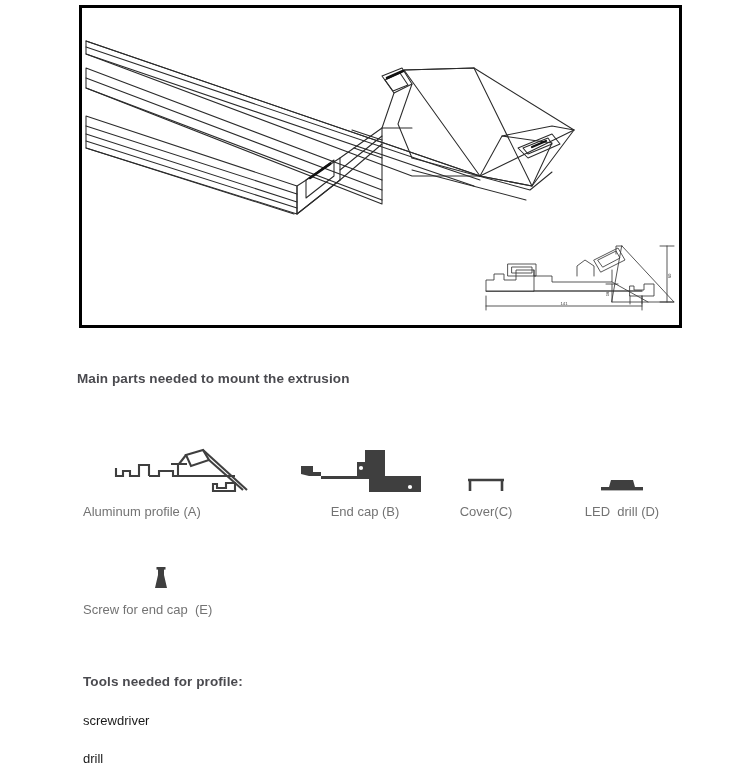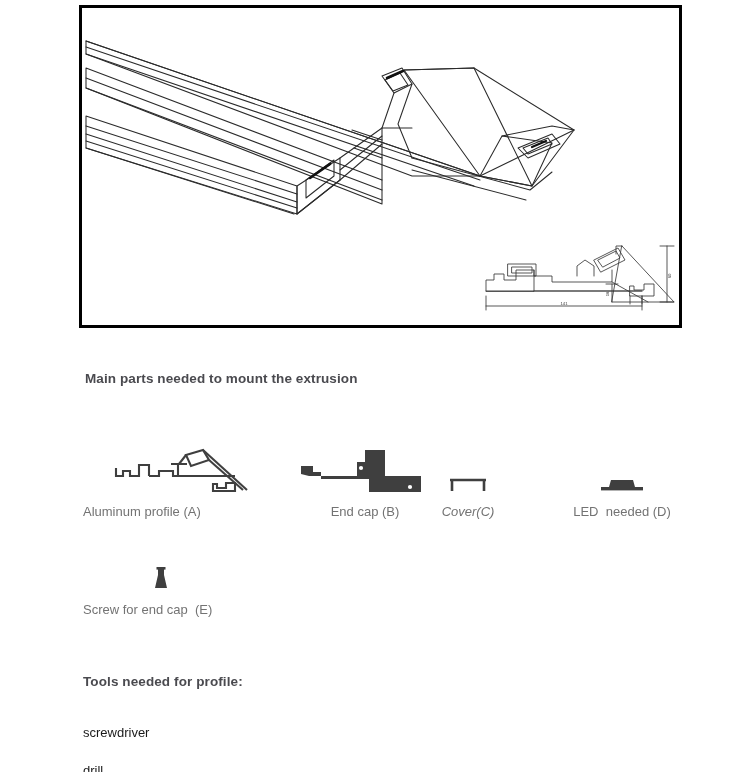--- a/index.html
+++ b/index.html
@@ -40,24 +40,23 @@
     font-weight: bold;
     color: #4a4a4f;
     letter-spacing: 0.1px;
     white-space: pre;
   }
   .body-line {
     position: absolute;
     font-size: 13px;
     color: #1a1a1a;
     white-space: pre;
-    margin-top: 12px;
-  }
-
-  #heading-main-parts { left: 85px; top: 371px; text-align: center; }
+  }
+
+  #heading-main-parts { left: 77px; top: 371px; text-align: center; }
   #heading-tools      { left: 83px; top: 674px; }
   #tool-screwdriver   { left: 83px; top: 713px; }
   #tool-drill         { left: 83px; top: 751px; }
 
   
   .part-cell {
     position: absolute;
   }
   .part-icon {
     position: absolute;
@@ -72,21 +71,21 @@
     left: 50%;
     transform: translateX(-50%);
     font-size: 13px;
     color: #737373;
     white-space: pre;
     line-height: 16px;
   }
 
   #part-profile  { left: 83px;  top: 430px; width: 200px; height: 90px; }
   #part-endcap   { left: 270px; top: 430px; width: 190px; height: 90px; }
-  #part-cover    { left: 412px; top: 430px; width: 112px; height: 90px; font-style: italic; }
+  #part-cover    { left: 430px; top: 430px; width: 112px; height: 90px; }
   #part-ledstrip { left: 548px; top: 430px; width: 148px; height: 90px; }
   #part-screw    { left: 83px;  top: 560px; width: 200px; height: 58px; }
 
   #part-profile  .part-label,
   #part-screw    .part-label { left: 0; transform: none; }
 </style>
 </head>
 <body>
 
 <div id="drawing-frame">
@@ -226,21 +225,21 @@
   <div class="part-label">Cover(C)</div>
 </div>
 
 <div class="part-cell" id="part-ledstrip">
   <div class="part-icon">
     <svg width="46" height="18" viewBox="0 0 46 18">
       <path d="M12 4 L34 4 L36 11 L10 11 Z" fill="#3f3f3f" stroke="none"></path>
       <rect x="2" y="11" width="42" height="3.4" fill="#3f3f3f"></rect>
     </svg>
   </div>
-  <div class="part-label">LED  needed (D)</div>
+  <div class="part-label">LED  drill (D)</div>
 </div>
 
 <div class="part-cell" id="part-screw">
   <div class="part-icon" style="left:68px; transform:none;">
     <svg width="20" height="26" viewBox="0 0 20 26">
       <path d="M7 2 L13 2 L13 9 L16 22 L4 22 L7 9 Z" fill="#3f3f3f" stroke="none"></path>
       <rect x="5.5" y="1" width="9" height="2.6" fill="#3f3f3f"></rect>
     </svg>
   </div>
   <div class="part-label">Screw for end cap  (E)</div>

